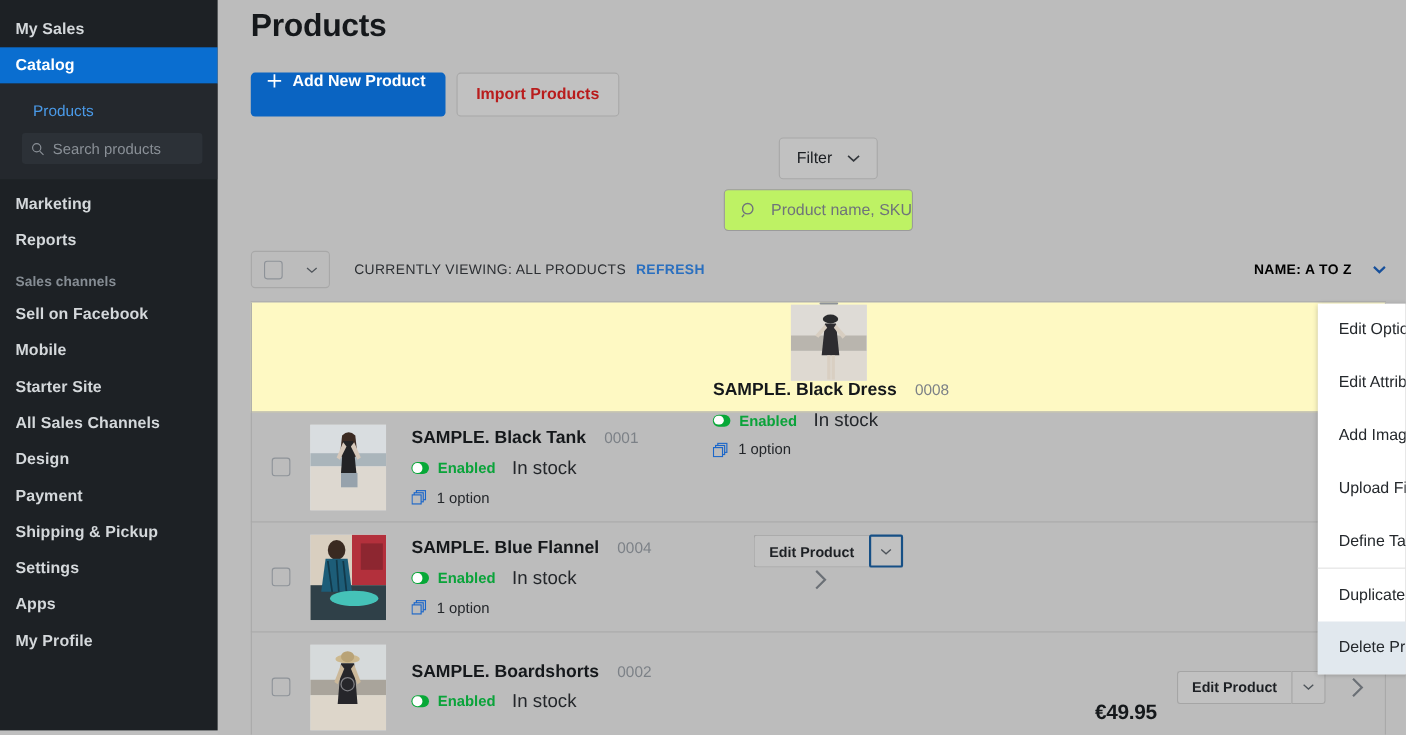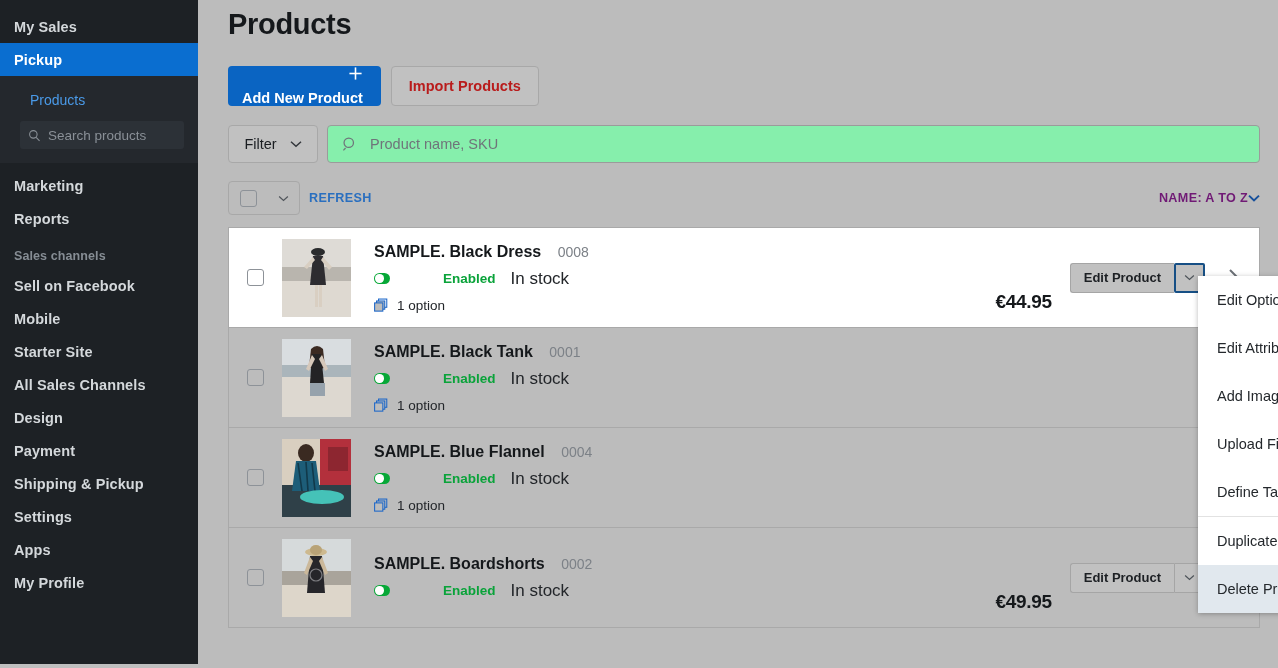--- a/index.html
+++ b/index.html
@@ -77,52 +77,51 @@
   .btn-row { display: flex; align-items: center; gap: 10px; margin-top: 24px; }
   .btn-primary {
     height: 40px;
     background: #0a64c2;
     color: #fff;
     border: none;
     border-radius: 4px;
     padding: 0 18px 0 14px;
     font-size: 14.5px;
     font-weight: 700;
-    display: flex; align-items: flex-end; gap: 9px;
+    display: flex; align-items: flex-start; gap: 9px;
     cursor: pointer;
     font-family: inherit;
-    flex-direction: column;
   }
   .btn-secondary {
     height: 40px;
     background: #c1c1c1;
     color: #b91c1c;
     border: 1px solid #a8a8a8;
     border-radius: 4px;
     padding: 0 17px;
     font-size: 14.5px;
     font-weight: 700;
     cursor: pointer;
     font-family: inherit;
   }
-  .filter-row { display: flex; align-items: center; gap: 9px; margin-top: 19px; }
+  .filter-row { display: flex; align-items: center; gap: 9px; margin-top: 19px; flex-direction: column; }
   .filter-btn {
     width: 90px; height: 38px;
     background: #c1c1c1;
     border: 1px solid #a8a8a8;
     border-radius: 4px;
     display: flex; align-items: center; justify-content: center; gap: 13px;
     font-size: 14.5px; color: #1a1d21; font-weight: 400;
     cursor: pointer;
   }
   .search-box {
     flex: 1 1 auto;
     margin-right: 18px;
     height: 38px;
-    background: #86efac;
+    background: #bef264;
     border: 1px solid #9b9b9b;
     border-radius: 4px;
     display: flex; align-items: center; gap: 12px;
     padding-left: 14px;
     color: #6f747a;
     font-size: 14.5px;
   }
   .meta-row {
     display: flex; align-items: center;
     margin-top: 17px; margin-right: 18px;
@@ -154,42 +153,42 @@
     font-size: 12.6px;
     letter-spacing: .35px;
     color: #2a6fbf;
     font-weight: 600;
     cursor: pointer;
   }
   .sort {
     margin-left: auto;
     font-size: 12.6px;
     letter-spacing: .35px;
-    color: #701a75;
+    color: #000000;
     font-weight: 600;
-    display: flex; align-items: center; gap: 0;
+    display: flex; align-items: center; gap: 19px;
     cursor: pointer;
   }
 
   
   .list {
     margin-top: 11px;
     margin-right: 18px;
     border-top: 1px solid #a9a9a9;
   }
   .row {
     height: 100px;
     border-bottom: 1px solid #a9a9a9;
     border-left: 1px solid #a9a9a9;
     border-right: 1px solid #a9a9a9;
     display: flex; align-items: center;
     position: relative;
     background: transparent;
   }
-  .row.hover { background: #ffffff; }
+  .row.hover { background: #fef9c3; flex-direction: column; }
   .row-cb { margin-left: 18px; }
   .thumb {
     width: 69px; height: 78px;
     margin-left: 18px;
     overflow: hidden;
     background: #d8d8d8;
     flex: 0 0 69px;
     position: relative;
   }
   .thumb svg { width: 69px; height: 78px; }
@@ -208,21 +207,21 @@
     background: #07a837;
     position: relative;
     flex: 0 0 16px;
   }
   .toggle::after {
     content: ""; position: absolute;
     left: 1.3px; top: 1.3px;
     width: 8.4px; height: 8.4px; border-radius: 50%;
     background: #ffffff;
   }
-  .enabled { color: #0aa33a; font-size: 13.5px; font-weight: 700; margin-left: 45px; }
+  .enabled { color: #0aa33a; font-size: 13.5px; font-weight: 700; }
   .instock { color: #23262a; font-size: 17px; margin-left: 7px; }
   .optline { display: flex; align-items: center; margin-top: 9px; gap: 9px; text-align: right; }
   .optxt { font-size: 13.5px; color: #23262a; }
   .price {
     margin-left: auto;
     font-size: 19px; font-weight: 700; color: #15181b;
     letter-spacing: -0.3px;
     margin-top: 48px;
   }
   .edit-group { display: flex; margin-left: 18px; }
@@ -282,21 +281,21 @@
 <body>
 
 <div class="app">
 
   <nav class="sidebar">
     <div class="nav-top">
       <div class="nav-item">
         <span>My Sales</span>
       </div>
       <div class="nav-item active">
-        <span>Pickup</span>
+        <span>Catalog</span>
       </div>
     </div>
 
     <div class="sub-block">
       <div class="sub-item current">
         <span>Products</span>
       </div>
       <div class="side-search">
         <span>
           <svg width="13" height="13" viewBox="0 0 16 16">
@@ -389,20 +388,21 @@
 
     <div class="meta-row">
       <div class="sel-all">
         <span class="cbox"></span>
         <span>
           <svg width="11" height="7" viewBox="0 0 12 8">
             <polyline points="1,1.8 6,6.2 11,1.8" fill="none" stroke="#50555b" stroke-width="1.4"></polyline>
           </svg>
         </span>
       </div>
+      <span class="viewing">CURRENTLY VIEWING: ALL PRODUCTS</span>
       <span class="refresh">REFRESH</span>
       <span class="sort">
         <span>NAME: A TO Z</span>
         <span>
           <svg width="12" height="8" viewBox="0 0 12 8">
             <polyline points="1,1.6 6,6.4 11,1.6" fill="none" stroke="#17509b" stroke-width="2"></polyline>
           </svg>
         </span>
       </span>
     </div>

